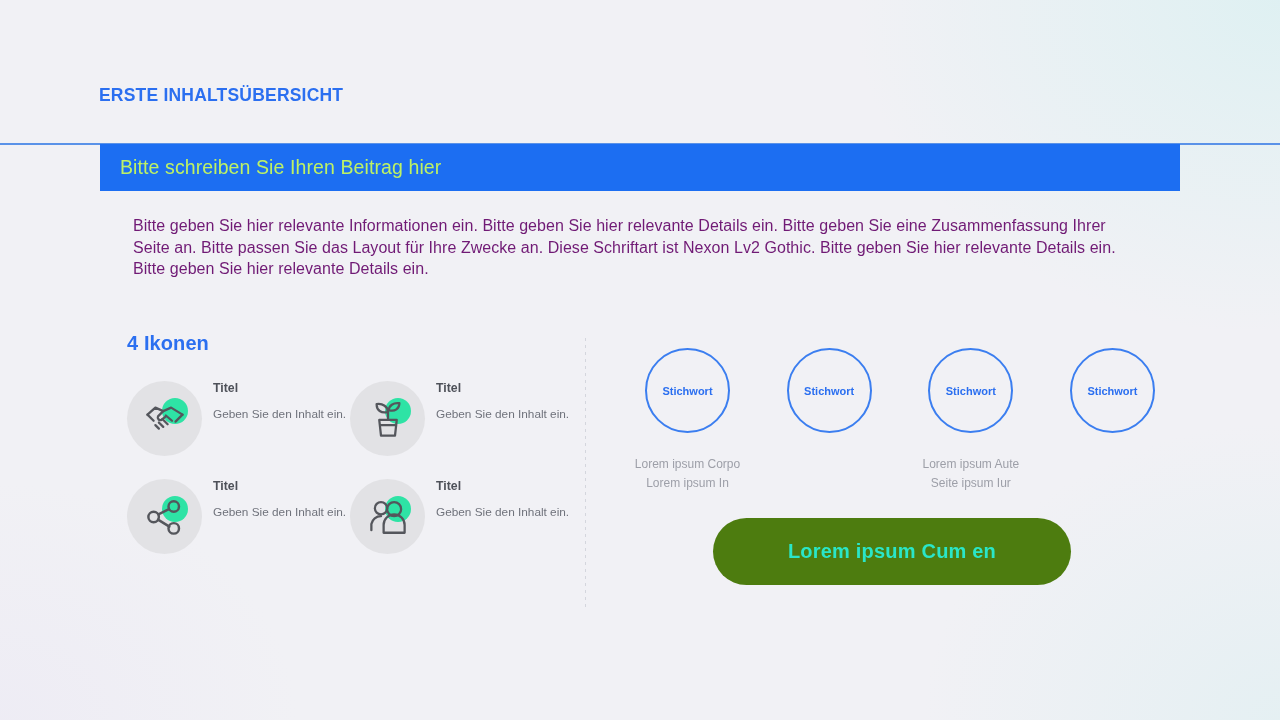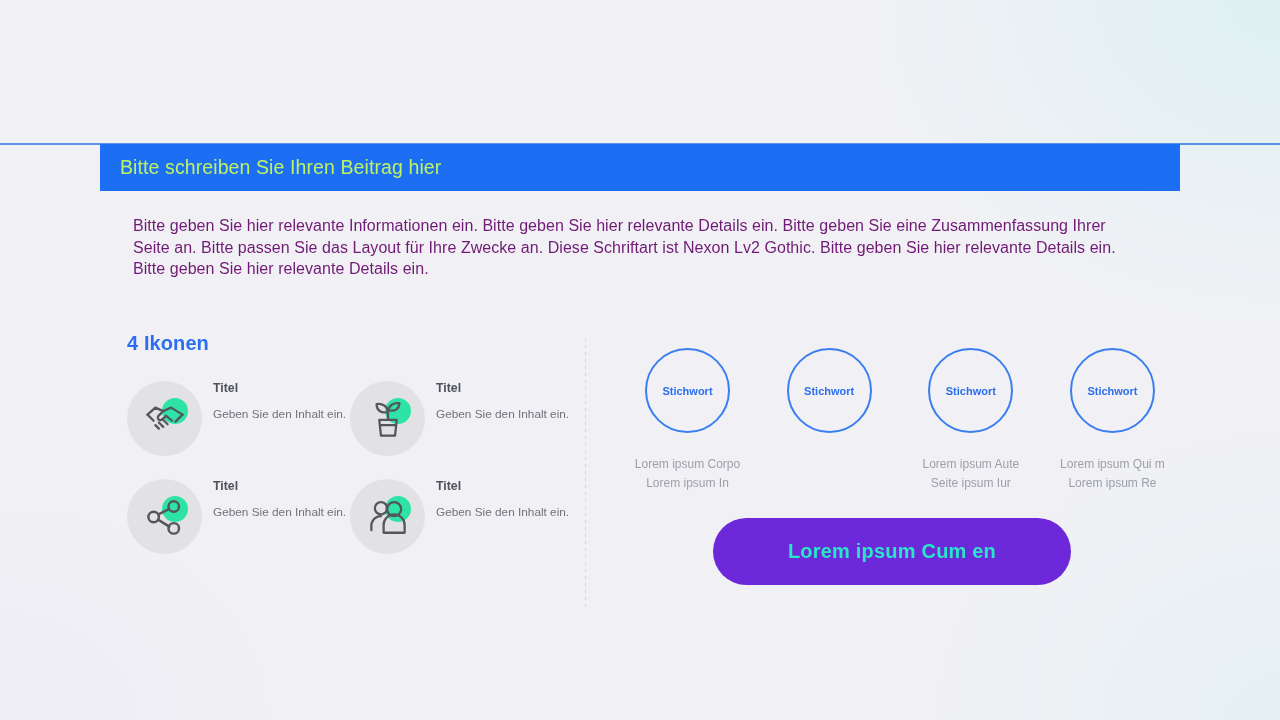--- a/index.html
+++ b/index.html
@@ -215,21 +215,21 @@
   }
 
   
   .cta {
     position: absolute;
     left: 713px;
     top: 518px;
     width: 358px;
     height: 67px;
     border-radius: 34px;
-    background: #6d28d9;
+    background: #4d7c0f;
     display: flex;
     align-items: center;
     justify-content: center;
     border: none;
     cursor: pointer;
   }
   .cta-label {
     color: #2ae6c8;
     font-size: 20px;
     font-weight: bold;
@@ -238,20 +238,21 @@
 </style>
 </head>
 <body>
 
 <div class="slide">
 
   <div class="bg-tint-tr"></div>
   <div class="bg-tint-br"></div>
   <div class="bg-tint-bl"></div>
 
+  <div class="page-title">ERSTE INHALTSÜBERSICHT</div>
 
   <div class="rule"></div>
 
   <div class="banner">
     <div class="banner-text">Bitte schreiben Sie Ihren Beitrag hier</div>
   </div>
 
   <div class="body-copy">Bitte geben Sie hier relevante Informationen ein. Bitte geben Sie hier relevante Details ein. Bitte geben Sie eine Zusammenfassung Ihrer Seite an. Bitte passen Sie das Layout für Ihre Zwecke an. Diese Schriftart ist Nexon Lv2 Gothic. Bitte geben Sie hier relevante Details ein. Bitte geben Sie hier relevante Details ein.</div>
 
   <div class="left-col">
@@ -359,24 +360,20 @@
       <div class="circle-caption">
         <div>Lorem ipsum Aute</div>
         <div>Seite ipsum Iur</div>
       </div>
     </div>
 
     <div class="circle-item">
       <div class="circle">
         <span class="circle-label">Stichwort</span>
       </div>
-      <div class="circle-caption">
-        <div>Lorem ipsum Qui m</div>
-        <div>Lorem ipsum Re</div>
-      </div>
     </div>
 
   </div>
 
   <button class="cta">
     <span class="cta-label">Lorem ipsum Cum en</span>
   </button>
 
 </div>
 

